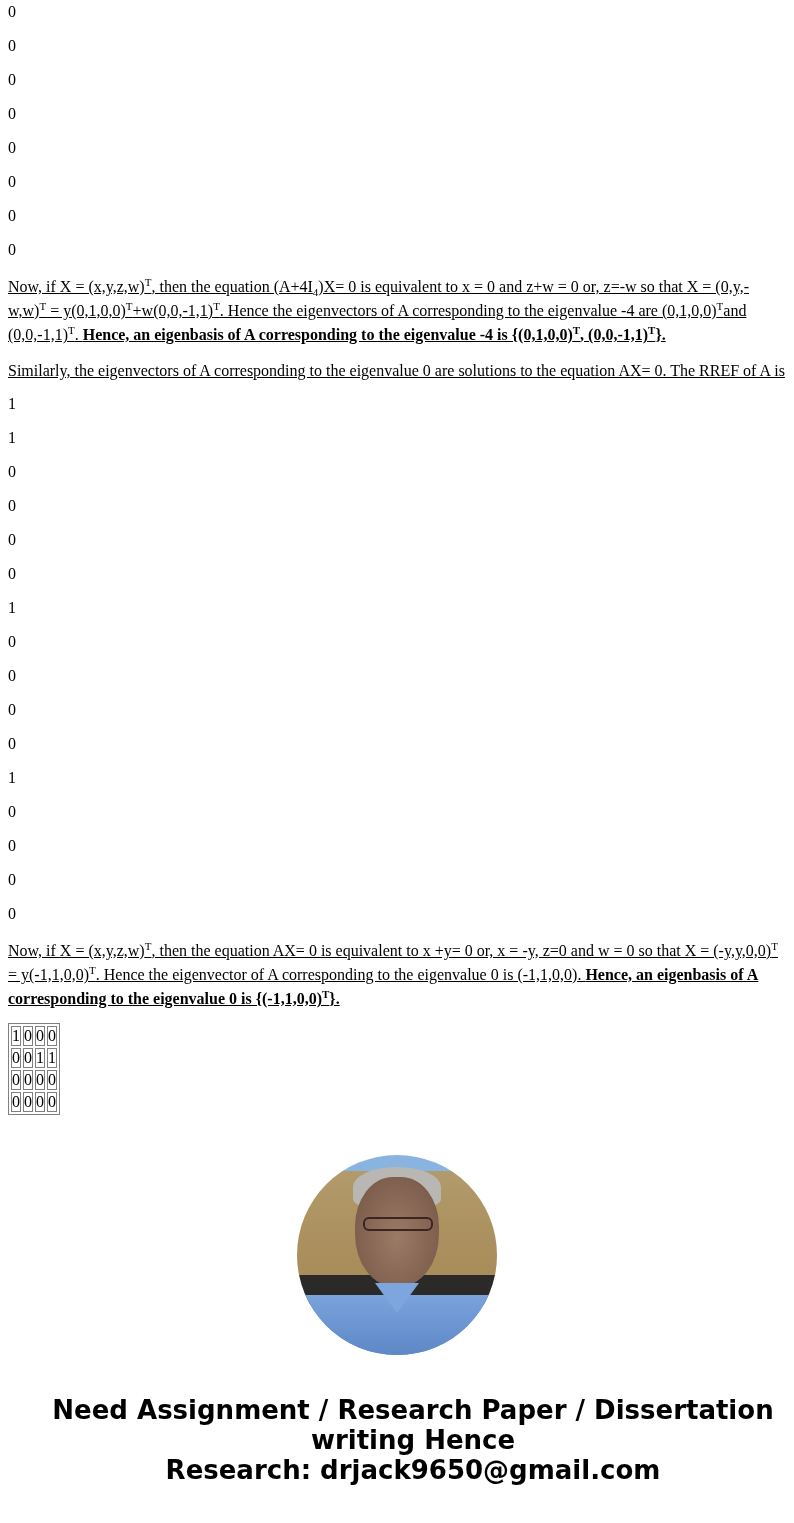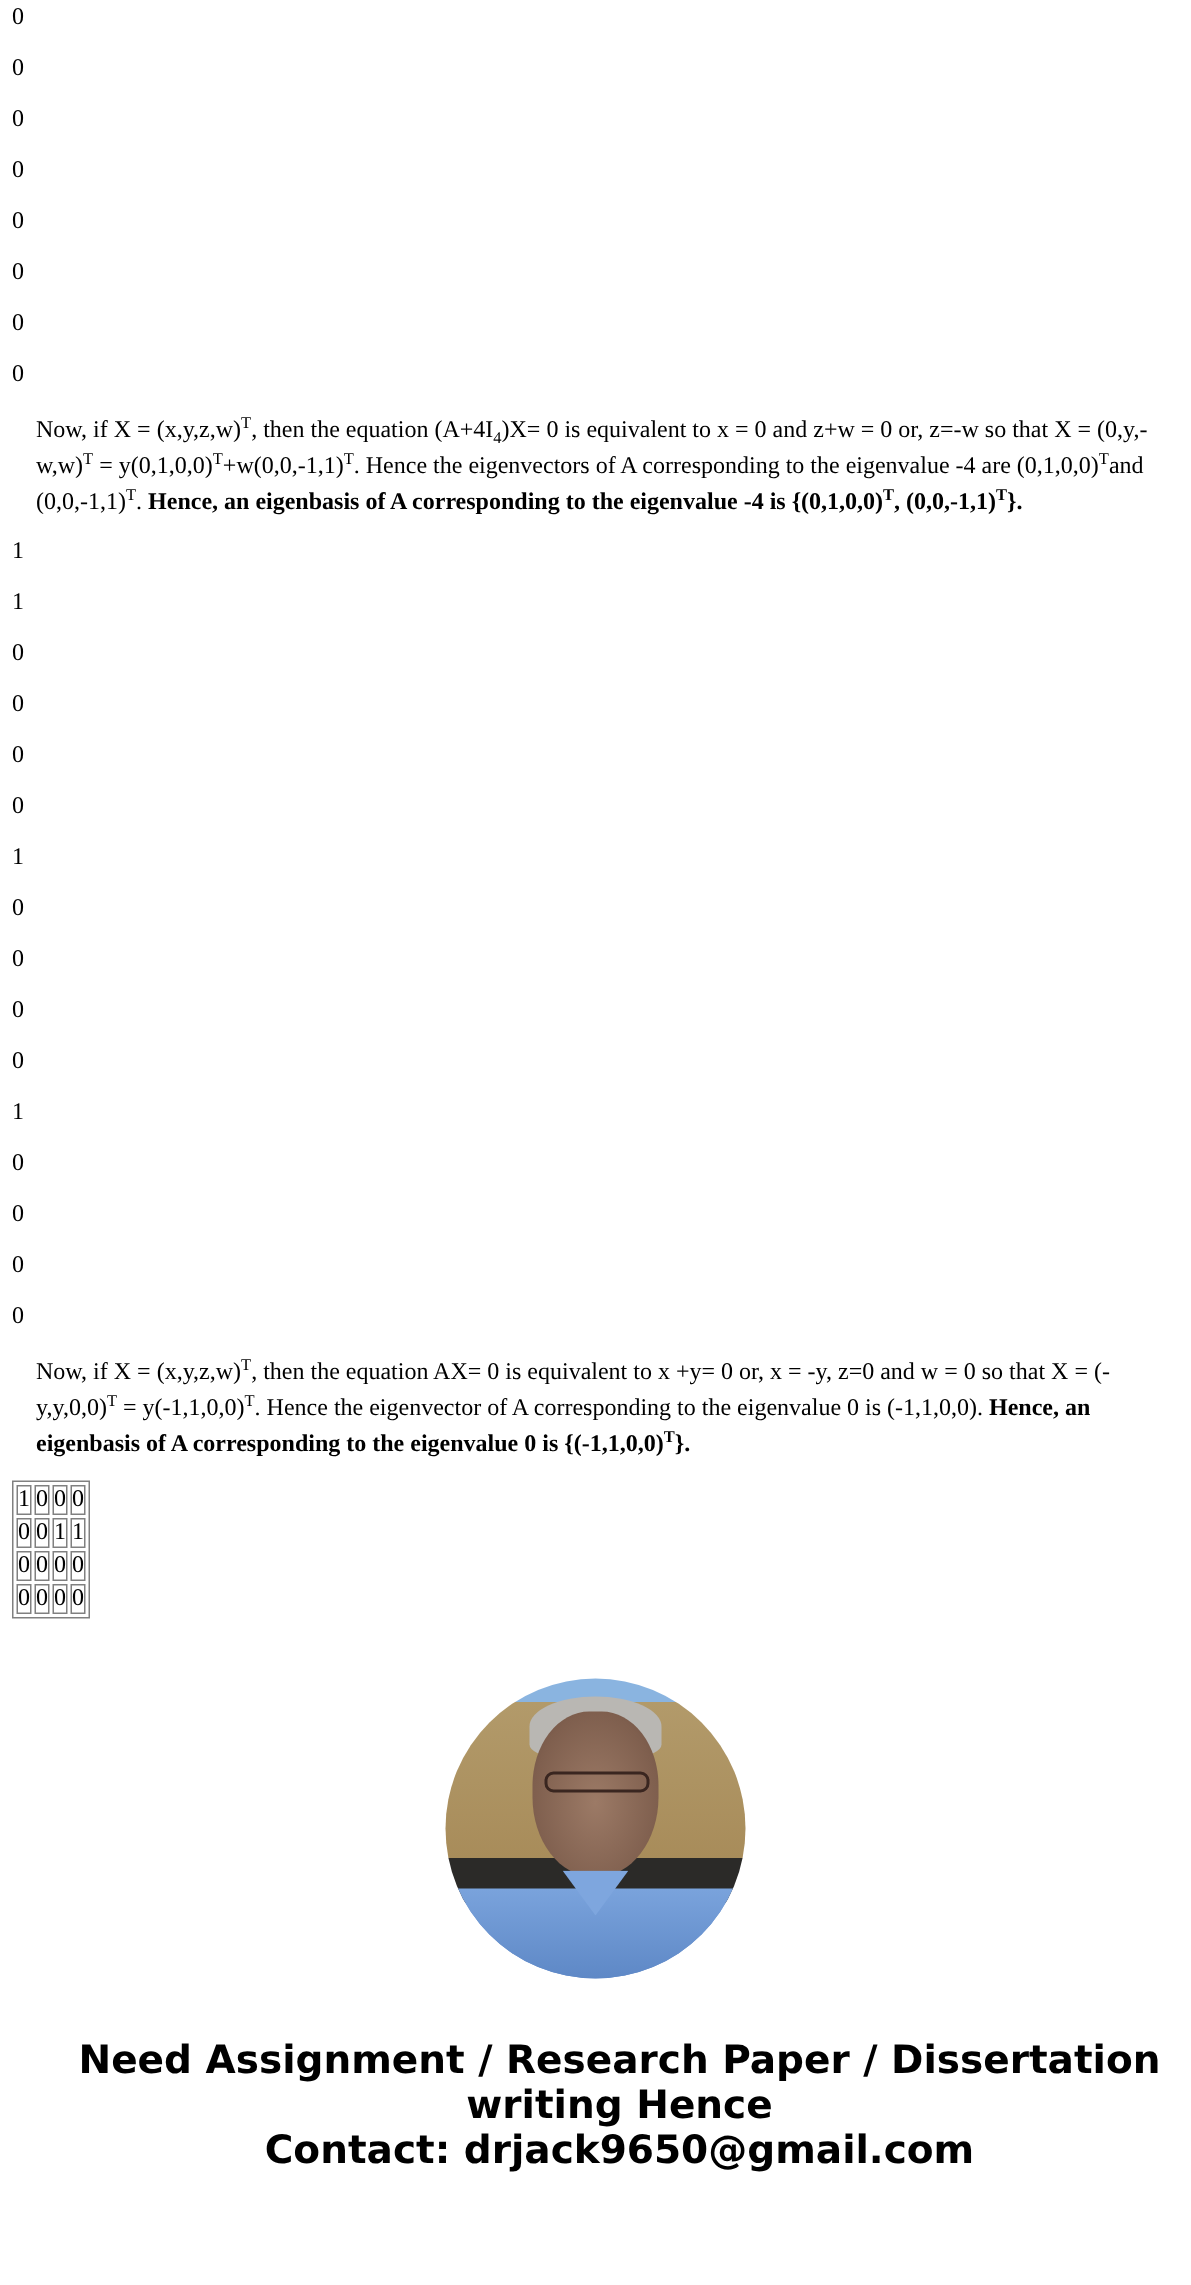--- a/index.html
+++ b/index.html
@@ -6,21 +6,21 @@
     body {
       width: 794px;
       font-family: "Liberation Serif", serif;
       font-size: 16px;
       color: #000;
       line-height: 1.4;
     }
     .content { padding: 0 8px; }
     .num-line { margin: 0 0 16px 0; height: 18px; line-height: 18px; }
     .first { margin-top: 3px; }
-    p.para { margin: 0 0 12px 16px; line-height: 24px; }
+    p.para { margin: 0 0 12px 0; line-height: 24px; text-decoration: underline; }
     sup { font-size: 11px; line-height: 0; vertical-align: 6px; }
     sub { font-size: 11px; line-height: 0; vertical-align: -4px; }
     table.matrix {
       border: 1px solid #808080;
       border-collapse: separate;
       border-spacing: 2px;
       margin: 0 0 40px 0;
       font-size: 16px;
     }
     table.matrix td {
@@ -80,20 +80,21 @@
     <div class="num-line">0</div>
     <div class="num-line">0</div>
     <div class="num-line">0</div>
     <div class="num-line">0</div>
     <div class="num-line">0</div>
     <div class="num-line">0</div>
   </div>
 
   <p class="para"><span>Now, if X = (x,y,z,w)</span><sup>T</sup><span>, then the equation (A+4I</span><sub>4</sub><span>)X= 0 is equivalent to x = 0 and z+w = 0 or, z=-w so that X = (0,y,-w,w)</span><sup>T</sup><span> = y(0,1,0,0)</span><sup>T</sup><span>+w(0,0,-1,1)</span><sup>T</sup><span>. Hence the eigenvectors of A corresponding to the eigenvalue -4 are (0,1,0,0)</span><sup>T</sup><span>and (0,0,-1,1)</span><sup>T</sup><span>. </span><b><span>Hence, an eigenbasis of A corresponding to the eigenvalue -4 is {(0,1,0,0)</span><sup>T</sup><span>, (0,0,-1,1)</span><sup>T</sup><span>}.</span></b></p>
 
+  <p class="para">Similarly, the eigenvectors of A corresponding to the eigenvalue 0 are solutions to the equation AX= 0. The RREF of A is</p>
 
   <div>
     <div class="num-line">1</div>
     <div class="num-line">1</div>
     <div class="num-line">0</div>
     <div class="num-line">0</div>
     <div class="num-line">0</div>
     <div class="num-line">0</div>
     <div class="num-line">1</div>
     <div class="num-line">0</div>
@@ -145,14 +146,14 @@
     <div class="hair"></div>
     <div class="face"></div>
     <div class="glasses"></div>
     <div class="collar"></div>
   </div>
 </div>
 
 <div class="promo">
   <div>Need Assignment / Research Paper / Dissertation</div>
   <div>writing Hence</div>
-  <div>Contact: drjack9650@gmail.com</div>
+  <div>Research: drjack9650@gmail.com</div>
 </div>
 
 </body></html>

